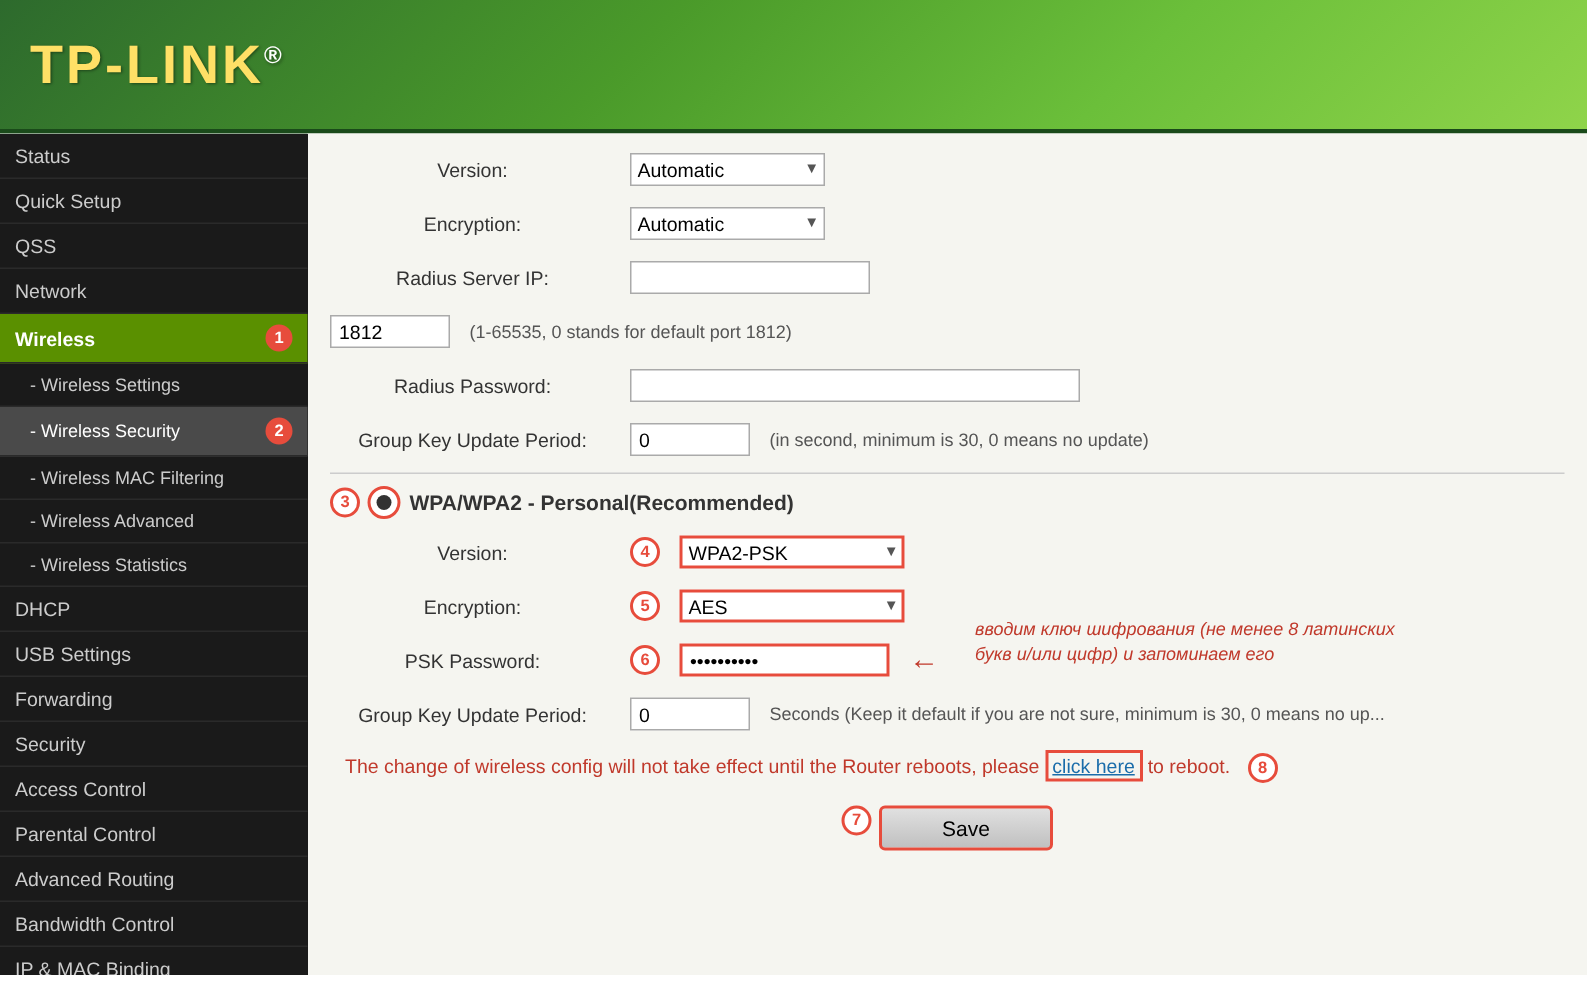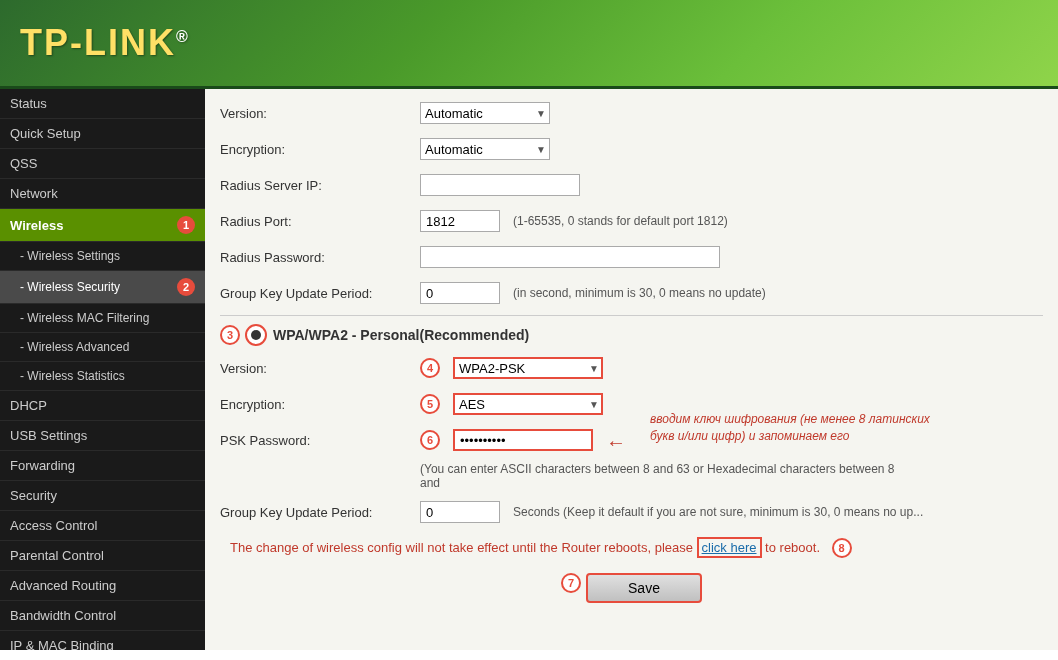--- a/index.html
+++ b/index.html
@@ -64,21 +64,21 @@
     }
 
     
     .form-row {
       display: flex;
       align-items: center;
       margin-bottom: 8px;
       min-height: 28px;
     }
     .form-label {
-      text-align: left;
+      text-align: center;
       width: 200px;
       padding-right: 10px;
       color: #333;
       font-size: 13px;
       flex-shrink: 0;
     }
     .form-control {
       display: flex;
       align-items: center;
       gap: 8px;
@@ -339,21 +339,20 @@
     </div>
 
     <div class="form-row">
       <div class="form-label">Radius Server IP:</div>
       <div class="form-control">
         <input type="text" class="form-input" style="width: 160px;" value="">
       </div>
     </div>
 
     <div class="form-row">
-      <div class="form-label">Radius Port:</div>
       <div class="form-control">
         <input type="text" class="form-input" style="width: 80px;" value="1812">
         <span class="form-hint">(1-65535, 0 stands for default port 1812)</span>
       </div>
     </div>
 
     <div class="form-row">
       <div class="form-label">Radius Password:</div>
       <div class="form-control">
         <input type="password" class="form-input" style="width: 300px;" value="">
@@ -415,26 +414,20 @@
         <input type="password" class="form-input input-red-border" style="width: 140px;" value="**********">
 
         <span style="color:#c0392b; font-size:20px; margin-left:5px;">←</span>
       </div>
 
       <div style="position:absolute; left:430px; top:-15px; width:280px; color:#c0392b; font-size:12px; font-style:italic; line-height:1.4;">
         <span>вводим ключ шифрования (не менее 8 латинских букв и/или цифр) и запоминаем его</span>
       </div>
     </div>
 
-    <div class="form-row">
-      <div class="form-label"></div>
-      <div style="color:#555; font-size:12px; max-width:480px;">
-        <span>(You can enter ASCII characters between 8 and 63 or Hexadecimal characters between 8 and</span>
-      </div>
-    </div>
 
     <div class="form-row">
       <div class="form-label">Group Key Update Period:</div>
       <div class="form-control">
         <input type="text" class="form-input" style="width: 80px;" value="0">
         <span class="form-hint">Seconds (Keep it default if you are not sure, minimum is 30, 0 means no up...</span>
       </div>
     </div>
 
     <div style="margin:12px 0 8px 0; padding: 0 10px;">

